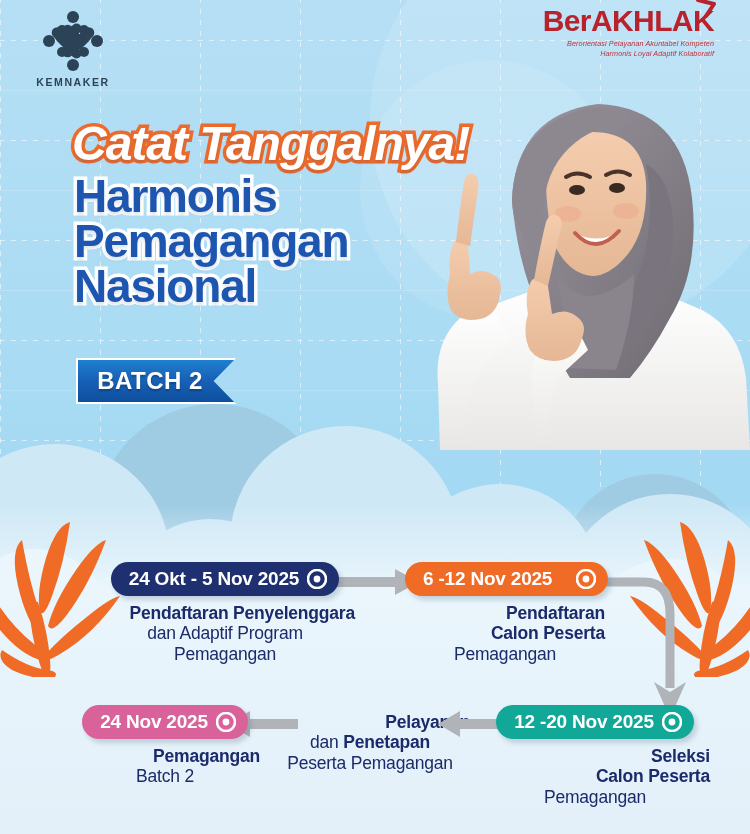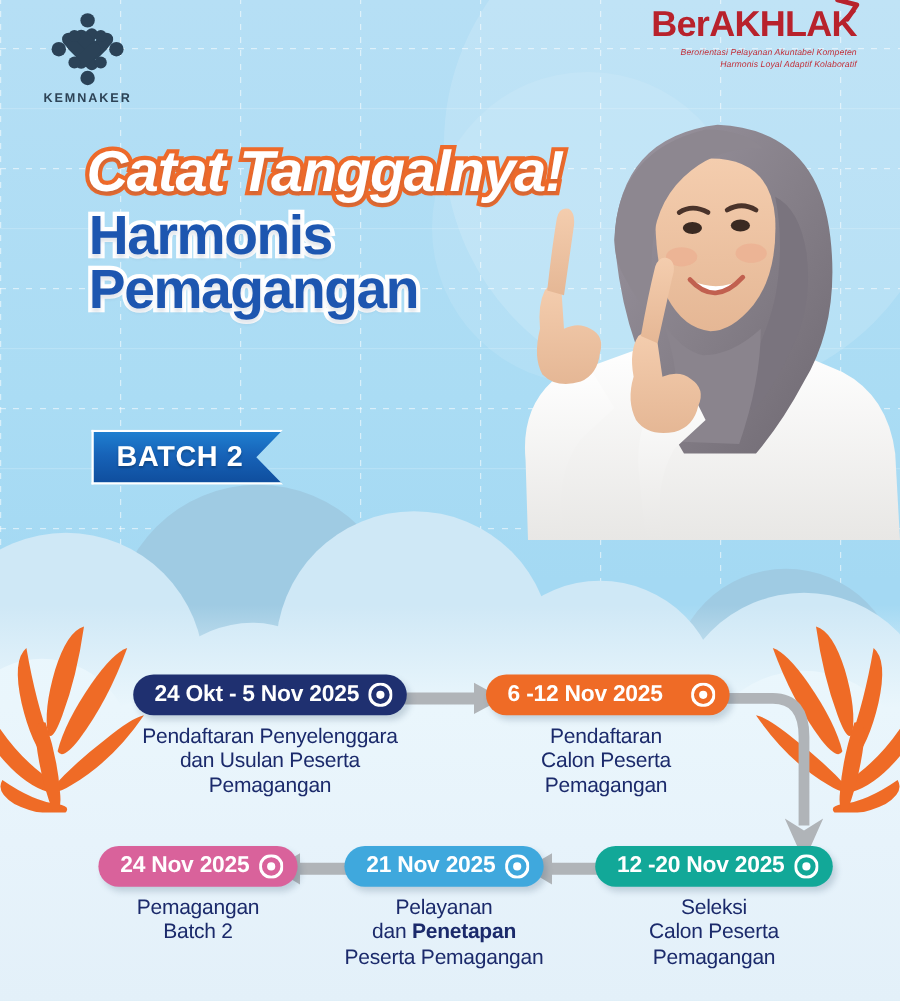--- a/index.html
+++ b/index.html
@@ -99,21 +99,21 @@
     display:inline-flex;align-items:center;gap:8px;
     height:34px;border-radius:17px;padding:0 12px 0 18px;
     color:#fff;font-size:19px;font-weight:800;letter-spacing:-.2px;white-space:nowrap;
     box-shadow:3px 4px 5px rgba(50,80,110,.22);
     position:relative;z-index:3;
   }
   .pill .tgt{width:20px;height:20px;flex:0 0 20px;}
   .caption{
     margin-top:7px;color:#1b2a6b;font-size:17.5px;line-height:1.17;letter-spacing:-.2px;
   }
-  .caption .b{font-weight:400;display:block;}
+  .caption .b{font-weight:700;display:block;text-align:right;}
   .caption .n{font-weight:400;display:block;}
   .caption .mix{display:block;font-weight:400;}
   .caption .mix b{font-weight:800;}
 
   .arrow{position:absolute;z-index:1;}
   .arrow svg{display:block;}
 </style>
 </head>
 <body>
 
@@ -279,20 +279,21 @@
         </svg>
     </span>
     <div class="tag">Berorientasi Pelayanan Akuntabel Kompeten</div>
     <div class="tag" style="margin-top:0">Harmonis Loyal Adaptif Kolaboratif</div>
   </div>
 
   <div class="head1">Catat Tanggalnya!</div>
   <div class="head2">
     <span>Harmonis</span>
     <span>Pemagangan</span>
+    <span>Nasional</span>
   </div>
 
   <div class="ribbon">BATCH 2</div>
 
   <div class="timeline">
 
     <div class="arrow" style="left:333px;top:566px;">
       <svg width="88" height="32" viewBox="0 0 88 32">
         <path d="M0 11 H62 L62 3 L86 16 L62 29 L62 21 H0 Z" fill="#b0b4b8"></path>
       </svg>
@@ -322,21 +323,21 @@
         <span>24 Okt - 5 Nov 2025</span>
         <span class="tgt">
           <svg width="20" height="20" viewBox="0 0 20 20">
               <circle cx="10" cy="10" r="9" fill="none" stroke="#fff" stroke-width="2.6"></circle>
               <circle cx="10" cy="10" r="3.4" fill="#fff"></circle>
             </svg>
         </span>
       </div>
       <div class="caption">
         <span class="b">Pendaftaran Penyelenggara</span>
-        <span class="n">dan Usulan Peserta</span>
+        <span class="n">dan Adaptif Program</span>
         <span class="n">Pemagangan</span>
       </div>
     </div>
 
     <div class="node" style="left:405px;top:562px;width:200px;">
       <div class="pill" style="background:#ef6b26;gap:24px;">
         <span>6 -12 Nov 2025</span>
         <span class="tgt">
           <svg width="20" height="20" viewBox="0 0 20 20">
               <circle cx="10" cy="10" r="9" fill="none" stroke="#fff" stroke-width="2.6"></circle>
@@ -362,29 +363,20 @@
         </span>
       </div>
       <div class="caption">
         <span class="b">Seleksi</span>
         <span class="b">Calon Peserta</span>
         <span class="n">Pemagangan</span>
       </div>
     </div>
 
     <div class="node" style="left:270px;top:705px;width:200px;">
-      <div class="pill" style="background:#3fa8dd;">
-        <span>21 Nov 2025</span>
-        <span class="tgt">
-          <svg width="20" height="20" viewBox="0 0 20 20">
-              <circle cx="10" cy="10" r="9" fill="none" stroke="#fff" stroke-width="2.6"></circle>
-              <circle cx="10" cy="10" r="3.4" fill="#fff"></circle>
-            </svg>
-        </span>
-      </div>
       <div class="caption">
         <span class="b">Pelayanan</span>
         <span class="mix"><span>dan </span><b>Penetapan</b></span>
         <span class="n">Peserta Pemagangan</span>
       </div>
     </div>
 
     <div class="node" style="left:70px;top:705px;width:190px;">
       <div class="pill" style="background:#d9629b;">
         <span>24 Nov 2025</span>

